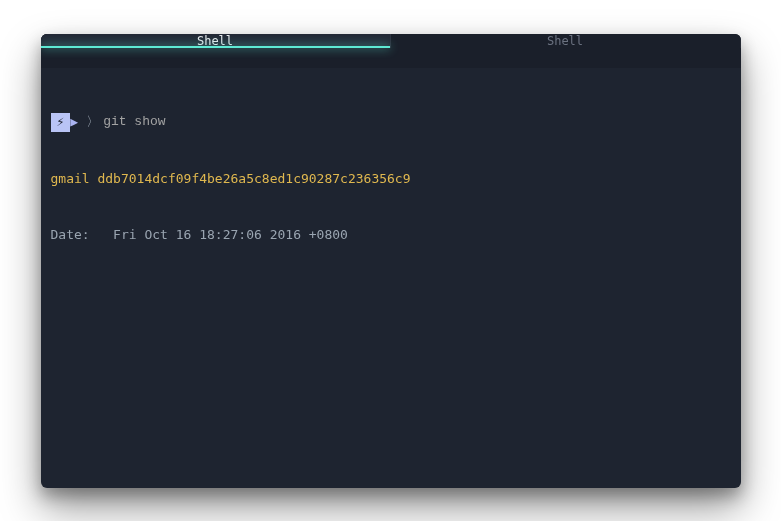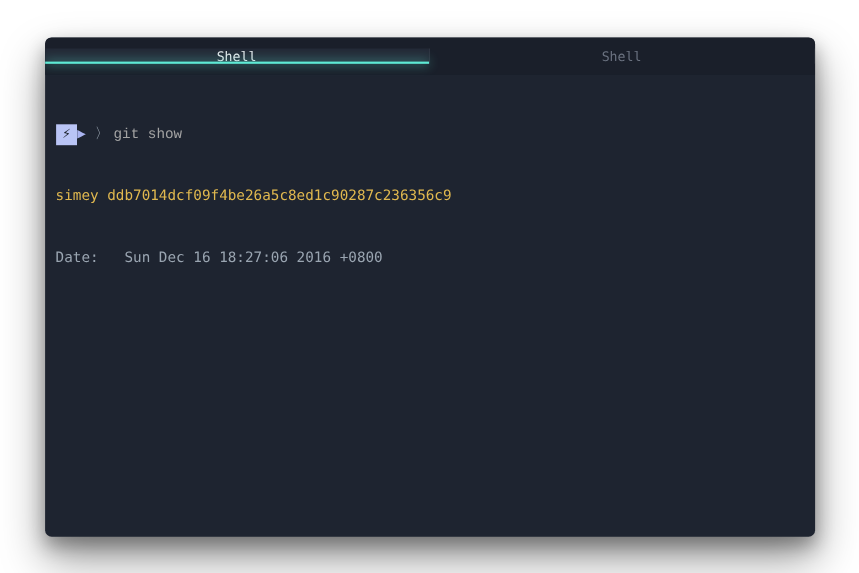--- a/index.html
+++ b/index.html
@@ -18,21 +18,21 @@
       background: #1e2430;
       border-radius: 6px;
       box-shadow: 0 20px 40px rgba(0,0,0,0.4), 0 8px 16px rgba(0,0,0,0.3);
       overflow: hidden;
       display: flex;
       flex-direction: column;
     }
     .titlebar {
       height: 34px;
       display: flex;
-      align-items: center;
+      align-items: flex-start;
       background: #1a1f2a;
     }
     .traffic-lights {
       display: flex;
       align-items: center;
       gap: 8px;
       padding-left: 14px;
       width: 80px;
       position: absolute;
     }
@@ -126,22 +126,22 @@
         <span>Shell</span>
       </div>
       <div class="tab">
         <span>Shell</span>
       </div>
     </div>
   </div>
 
   <div class="terminal">
     <div class="line prompt-line"><span class="prompt-icon">⚡</span><span class="prompt-arrow">▶</span><span class="prompt-sep">〉</span><span class="cmd">git show</span></div>
-    <div class="line commit-line">simey ddb7014dcf09f4be26a5c8ed1c90287c236356c9</div>
-    <div class="line gray">Date:   Sun Dec 16 18:27:06 2016 +0800</div>
+    <div class="line commit-line">gmail ddb7014dcf09f4be26a5c8ed1c90287c236356c9</div>
+    <div class="line gray">Date:   Fri Oct 16 18:27:06 2016 +0800</div>
     <div class="line">&nbsp;</div>
     <div class="line">&nbsp;</div>
     
     
     
     
     
     
     
     

